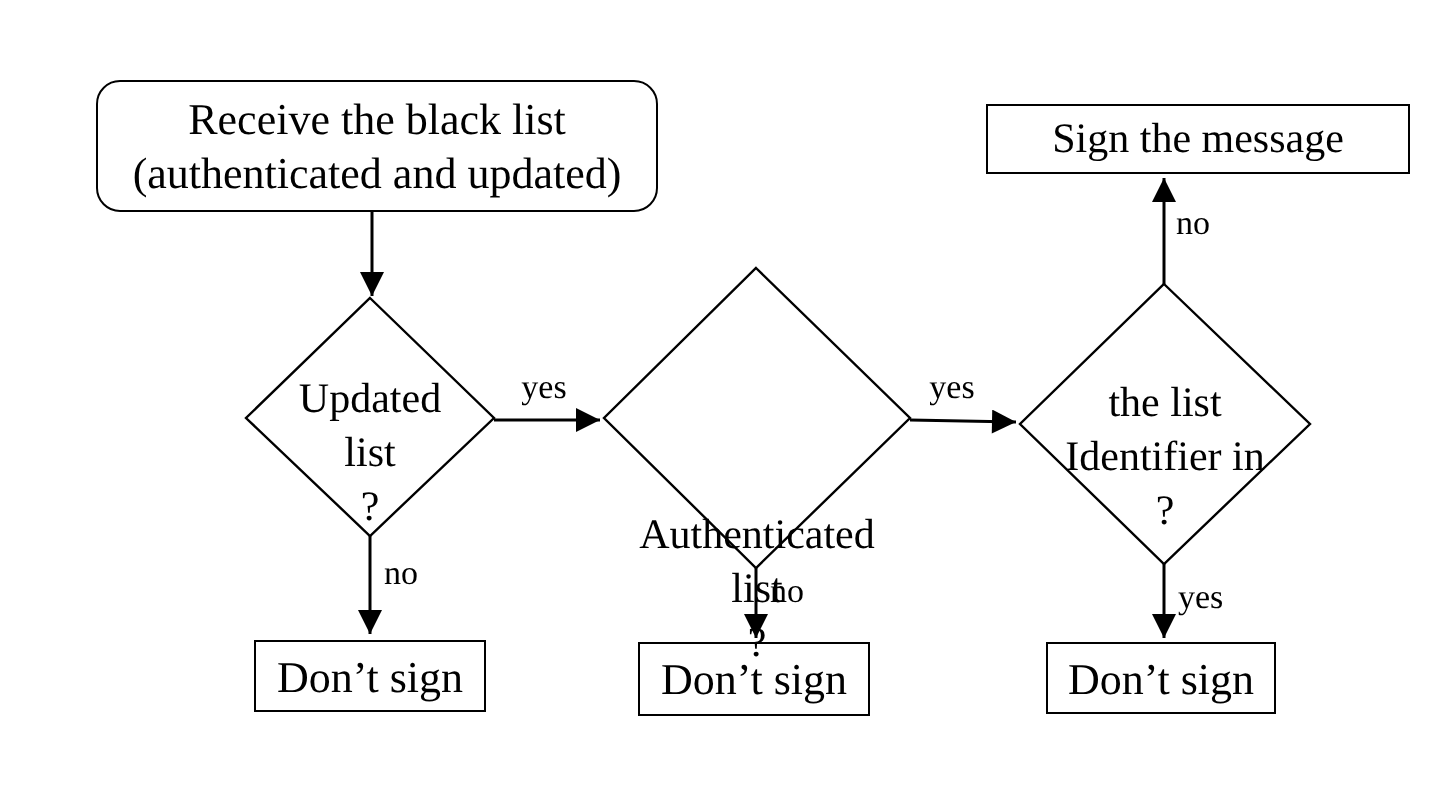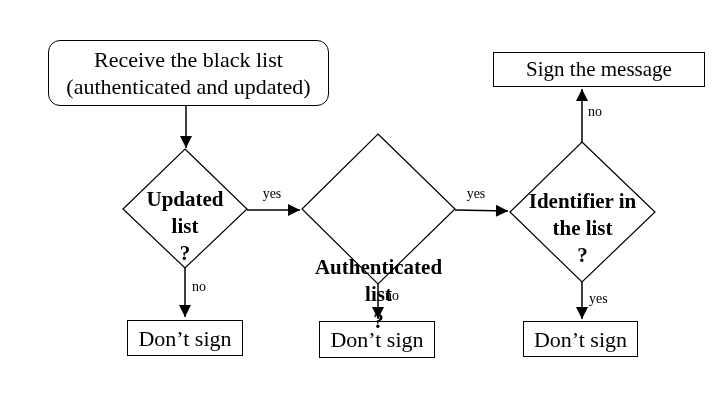--- a/index.html
+++ b/index.html
@@ -45,24 +45,24 @@
   .diamond-text {
     position: absolute;
     text-align: center;
     font-size: 21px;
     line-height: 27px;
     white-space: nowrap;
   }
   .dtext-updated       { left: 123px; top: 186px; width: 124px; }
   .dtext-authenticated { left: 302px; top: 210px; width: 153px; margin-top: 44px; }
   .dtext-identifier    { left: 510px; top: 188px; width: 145px; }
-  .diamond-text span { display: block; font-weight: bold; }
+  .diamond-text span { display: block; }
   .edge-label {
     position: absolute;
-    font-size: 14px;
+    font-size: 17px;
     line-height: 15px;
     white-space: nowrap;
   }
   .lbl-yes-1 { left: 252px; top: 186px; width: 40px; text-align: center; }
   .lbl-yes-2 { left: 456px; top: 186px; width: 40px; text-align: center; }
   .lbl-no-1  { left: 192px; top: 279px; }
   .lbl-no-2  { left: 385px; top: 288px; }
   .lbl-yes-3 { left: 589px; top: 291px; }
   .lbl-no-3  { left: 588px; top: 104px; }
 </style>
@@ -118,22 +118,22 @@
     <span>?</span>
   </div>
 
   <div class="diamond-text dtext-authenticated">
     <span>Authenticated</span>
     <span>list</span>
     <span>?</span>
   </div>
 
   <div class="diamond-text dtext-identifier">
+    <span>the list</span>
     <span>Identifier in</span>
-    <span>the list</span>
     <span>?</span>
   </div>
 
   <span class="edge-label lbl-yes-1">yes</span>
   <span class="edge-label lbl-yes-2">yes</span>
   <span class="edge-label lbl-no-1">no</span>
   <span class="edge-label lbl-no-2">no</span>
   <span class="edge-label lbl-yes-3">yes</span>
   <span class="edge-label lbl-no-3">no</span>
 

